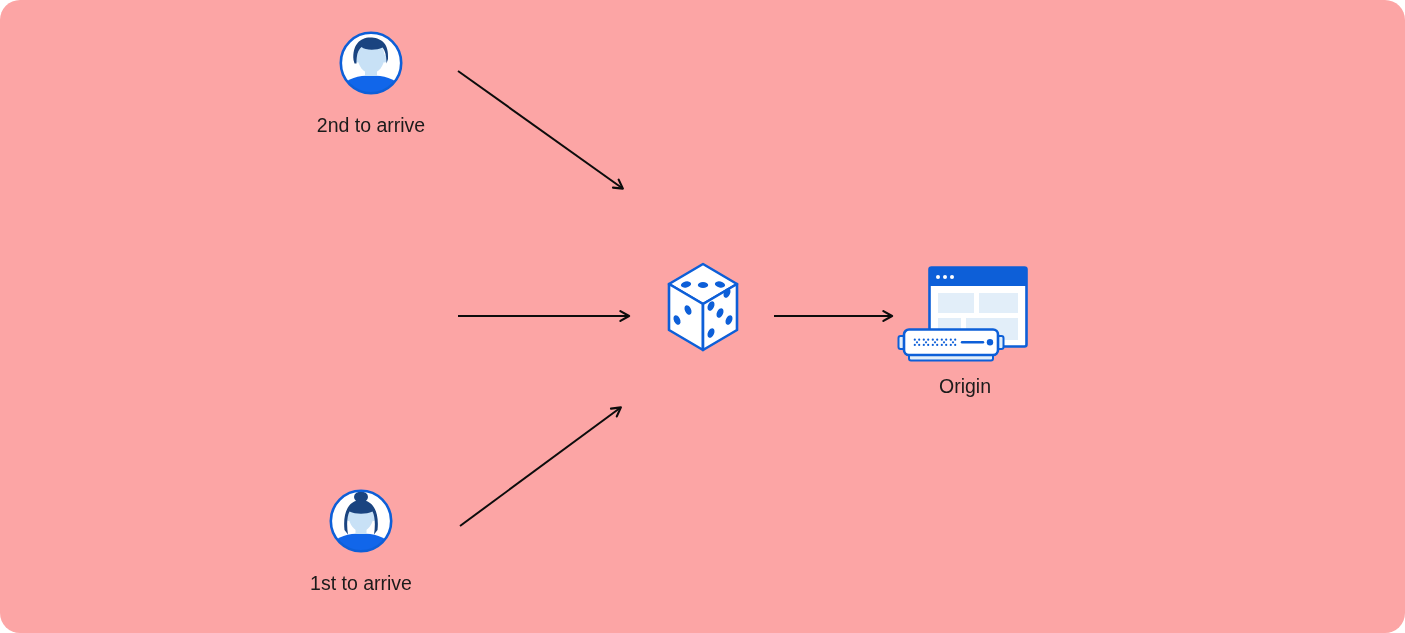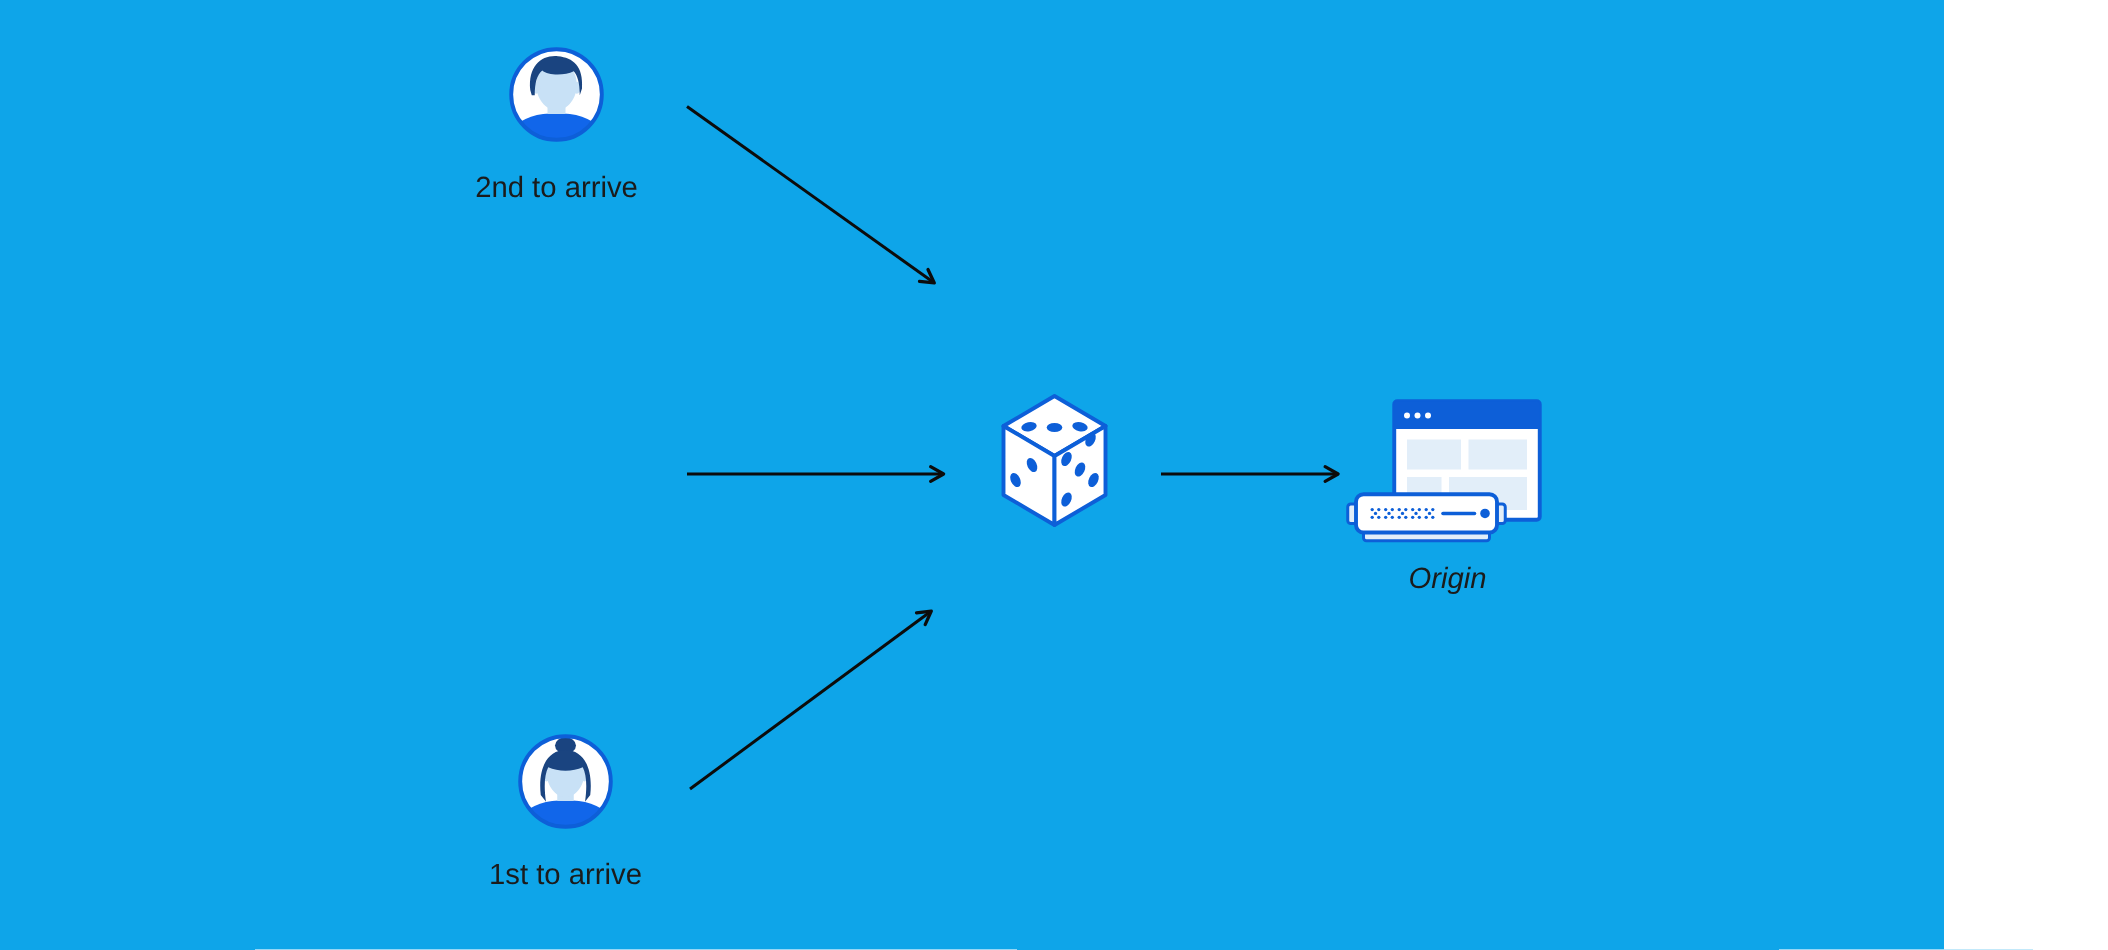--- a/index.html
+++ b/index.html
@@ -1,31 +1,31 @@
 <!DOCTYPE html>
 <html><head>
 <meta charset="utf-8">
 <style>
   html,body { margin:0; padding:0; background:#ffffff; }
   .canvas {
-    position:relative; width:1296px; height:633px; background:#0ea5e9;
-    font-family:"Liberation Sans","DejaVu Sans",sans-serif; overflow:hidden;
+    position:relative; width:1405px; height:633px; background:#fca5a5;
+    font-family:"Liberation Sans","DejaVu Sans",sans-serif; overflow:hidden;border-radius:20px;
   }
   .arrows-layer { position:absolute; left:0; top:0; width:1405px; height:633px; }
   .arrow-line { stroke:#0c0c0c; stroke-width:2; }
   .node { position:absolute; display:flex; flex-direction:column; align-items:center; }
   .node-label {
     margin-top:18px; font-size:19.5px; line-height:23px; color:#1b1b1b;
     white-space:nowrap; text-align:center;
   }
   .client-node { width:160px; }
   .origin-node { width:170px; height:150px; display:block; }
   .origin-node .browser-pos { position:absolute; left:48px; top:6px; }
   .origin-node .server-pos  { position:absolute; left:17px; top:67px; }
-  .origin-node .node-label  { position:absolute; left:0; top:115px; width:170px; margin:0;font-style:italic; }
+  .origin-node .node-label  { position:absolute; left:0; top:115px; width:170px; margin:0; }
   .icon-wrap { display:block; line-height:0; }
 </style>
 </head>
 <body>
 
 <div class="canvas">
 
   <svg class="arrows-layer" width="1405" height="633" viewBox="0 0 1405 633" fill="none">
     <defs>
       <marker id="ah" viewBox="0 0 12 12" refX="9" refY="6" markerWidth="13" markerHeight="13" orient="auto" markerUnits="userSpaceOnUse">
@@ -55,21 +55,21 @@
           <ellipse cx="46.5" cy="28.5" rx="2.6" ry="4" fill="#C8E1F6"></ellipse>
           <path d="M15.5,30 C14,14 23,6.5 34,7.5 C44,8.5 51,14 50,29 L48.5,33.5 C48.5,25 47,20.5 44.5,17.5 C38.5,20.5 27.5,20.5 23.5,17 C20,20 18.5,25 18.5,33.5 L16.5,33.5 Z" fill="#1A4480"></path>
         </g>
         <circle cx="33" cy="33" r="30.2" fill="none" stroke="#0D5FD8" stroke-width="2.6"></circle>
       </svg>
     </span>
     <div class="node-label">2nd to arrive</div>
   </div>
 
 
-  <div class="node client-node" style="left:297px; top:488px;">
+  <div class="node client-node" style="left:281px; top:488px;">
     <span class="icon-wrap">
       <svg width="66" height="66" viewBox="0 0 66 66">
         <defs>
             <clipPath id="clipC">
               <circle cx="33" cy="33" r="30.2"></circle>
             </clipPath>
           </defs>
         <g clip-path="url(#clipC)">
           <rect width="66" height="66" fill="#ffffff"></rect>
           <path d="M0,66 V60 C8,48.5 19,45.5 33,45.5 C47,45.5 58,48.5 66,60 V66 Z" fill="#1166EA"></path>

